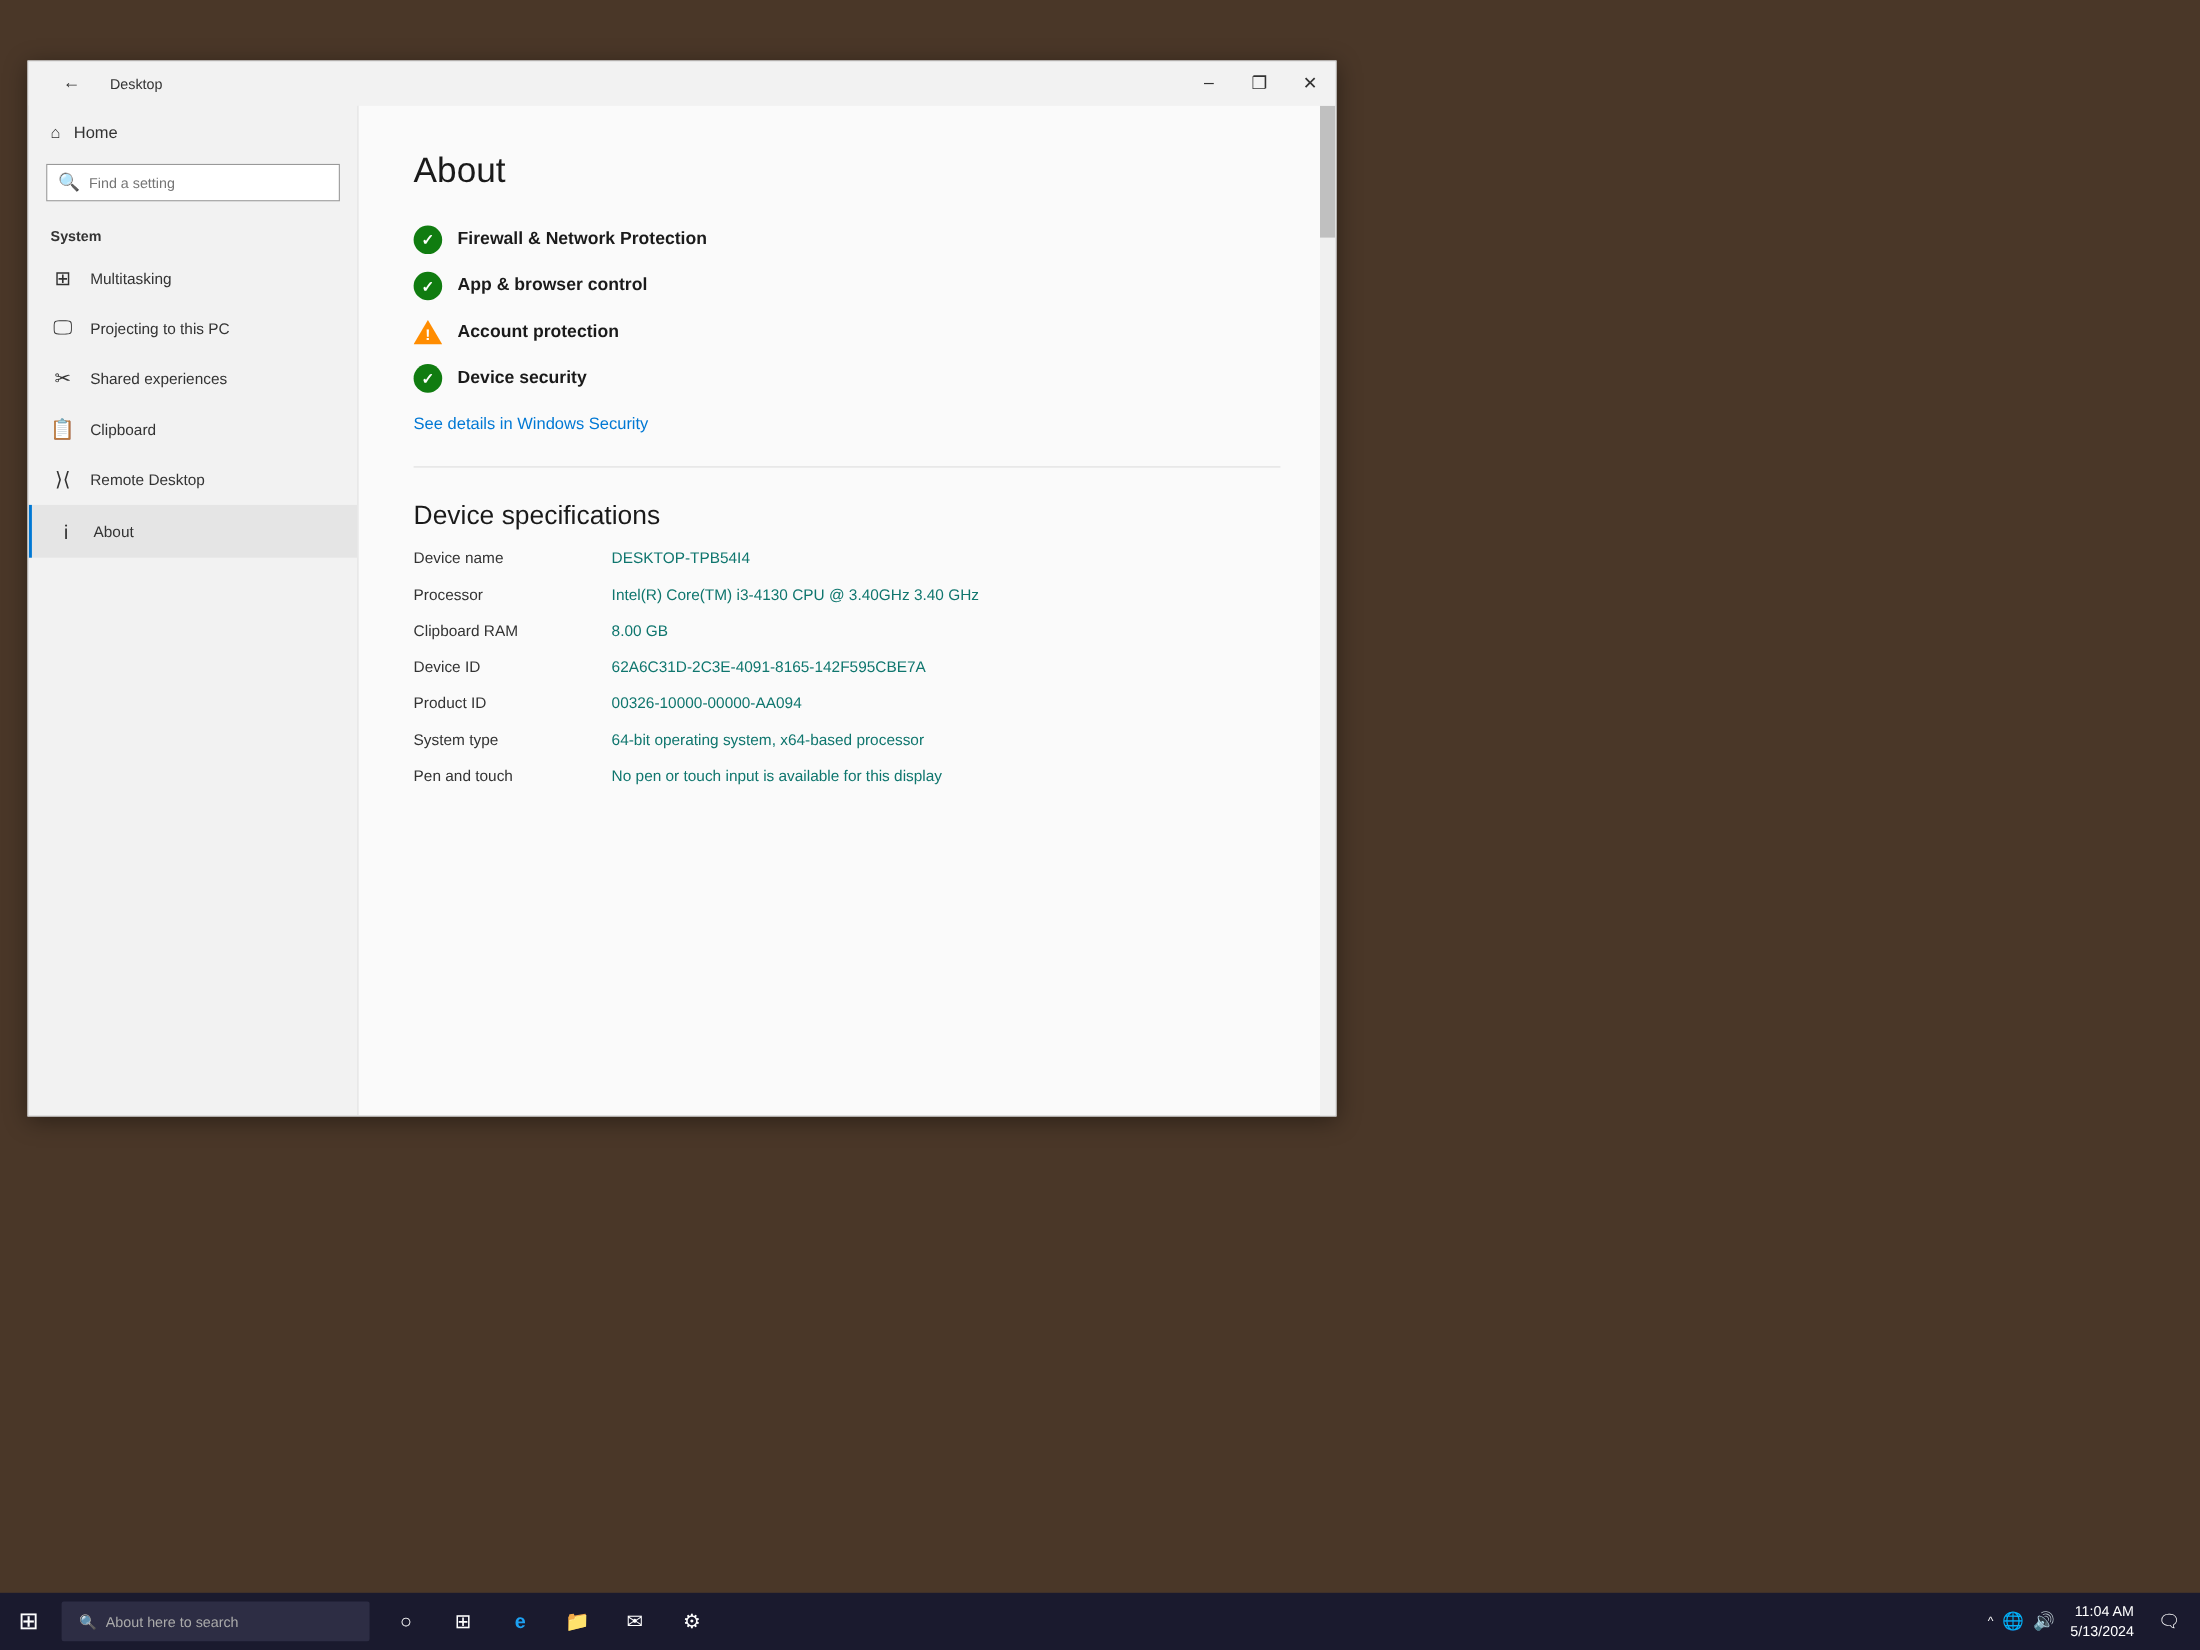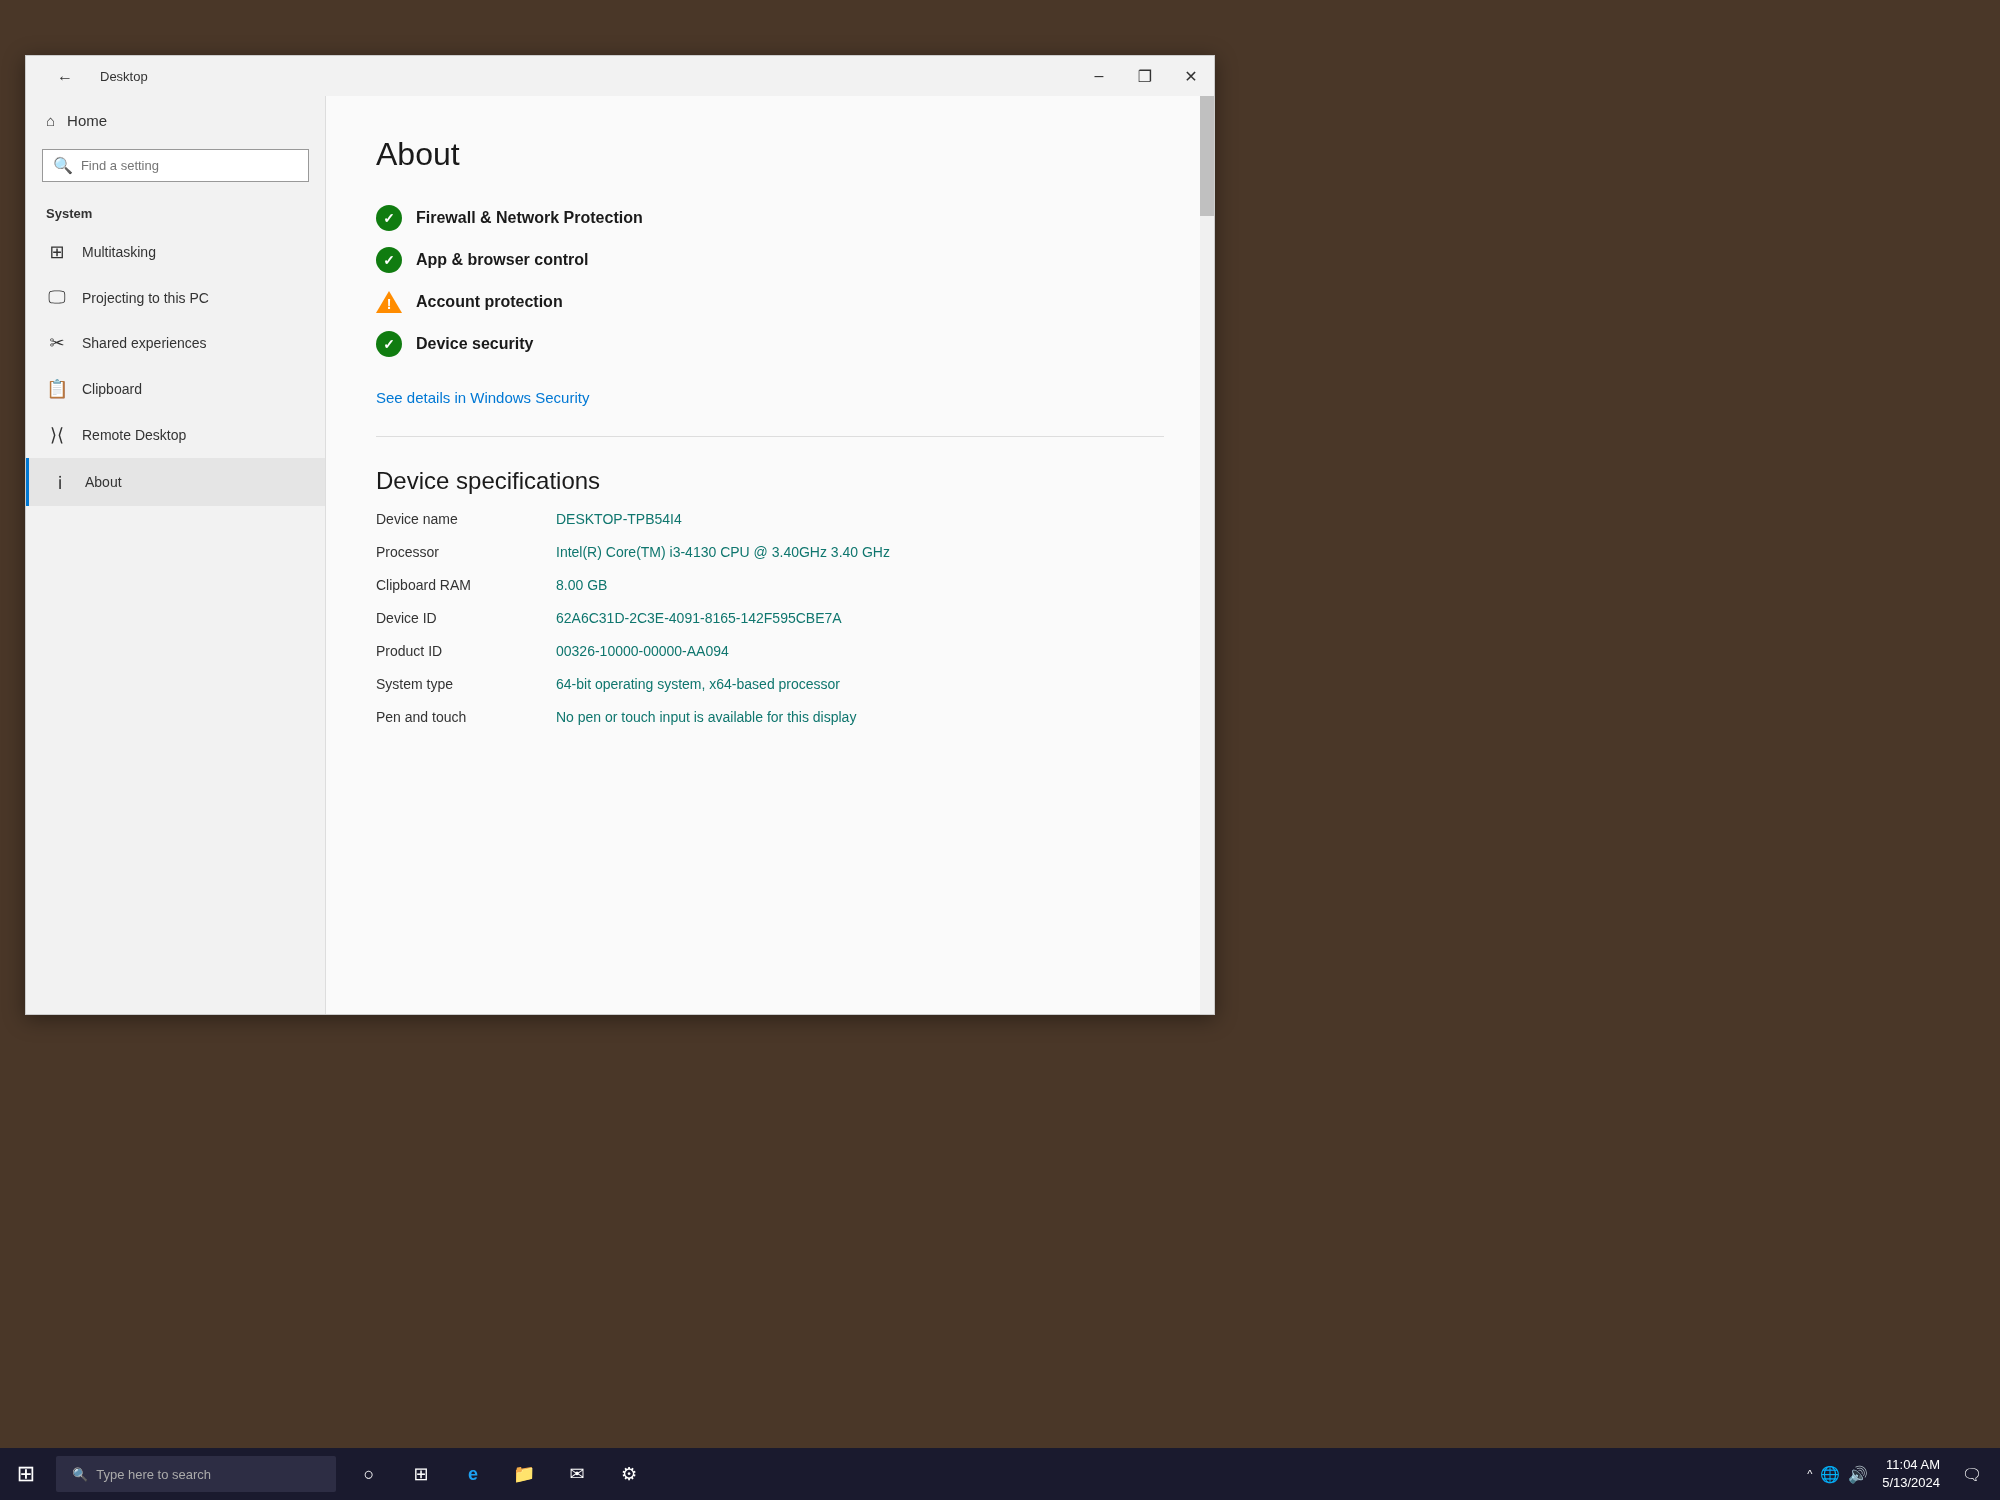--- a/index.html
+++ b/index.html
@@ -205,21 +205,21 @@
       background: #107c10;
       color: #fff;
     }
 
     .security-link {
       color: #0078d4;
       font-size: 15px;
       cursor: pointer;
       text-decoration: none;
       display: block;
-      margin-top: 24px;
+      margin-top: 12px;
     }
 
     .divider {
       height: 1px;
       background: #ddd;
       margin: 30px 0;
     }
 
     .section-title {
       font-size: 24px;
@@ -491,21 +491,21 @@
 
     </div>
   </div>
 </div>
 
 <div class="taskbar">
   <div class="taskbar-start">⊞</div>
 
   <div class="taskbar-search">
     <span>🔍</span>
-    <span>Type here to search</span>
+    <span>About here to search</span>
   </div>
 
   <div class="taskbar-icons">
     <div class="taskbar-icon">○</div>
     <div class="taskbar-icon">⊞</div>
     <div class="taskbar-icon" style="color:#1da1f2;font-weight:bold;">e</div>
     <div class="taskbar-icon">📁</div>
     <div class="taskbar-icon">✉</div>
     <div class="taskbar-icon">⚙</div>
   </div>

